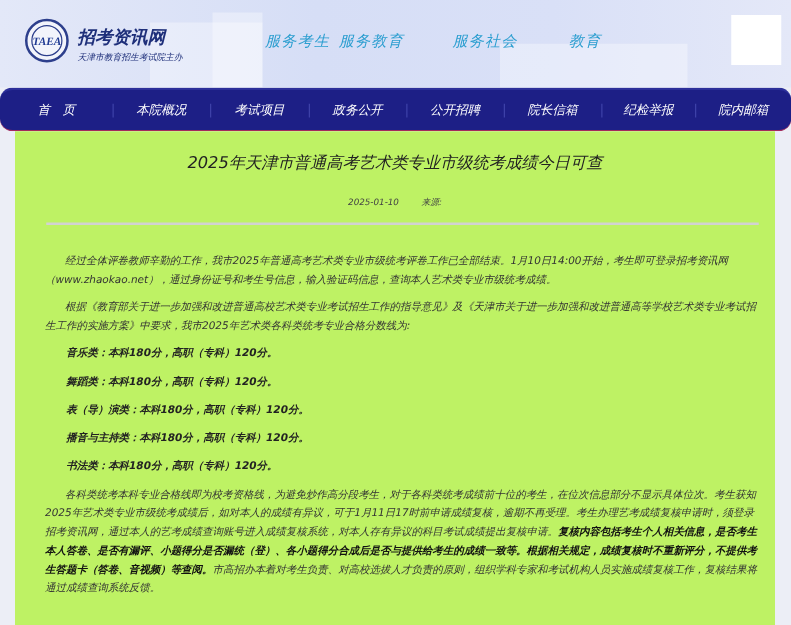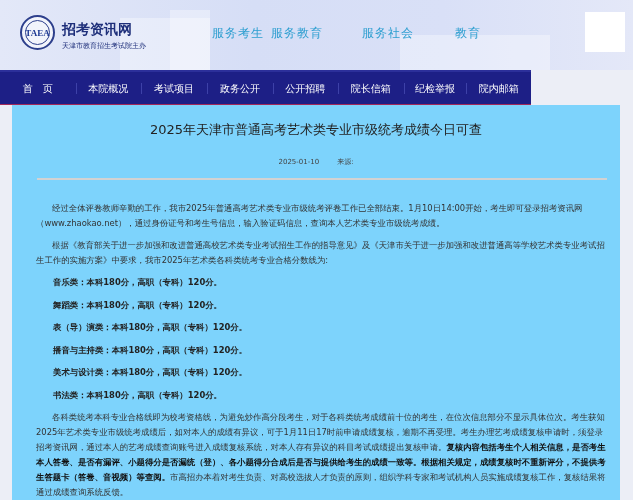--- a/index.html
+++ b/index.html
@@ -1,15 +1,15 @@
 <!DOCTYPE html>
 <html><head>
   <meta charset="utf-8">
   <style>
-    * { box-sizing: border-box; margin: 0; padding: 0; }
+    * { box-sizing: border-box; margin: 0; padding: 0; font-style: italic; }
     html, body { width: 633px; height: 500px; overflow: hidden; }
     body {
       font-family: "DejaVu Sans", "Liberation Sans", sans-serif;
       background: #eceef6;
       color: #222;
       position: relative;
     }
     
     .banner {
       position: absolute; left: 0; top: 0; width: 633px; height: 70px;
@@ -43,38 +43,38 @@
     }
     .slogan {
       position: absolute; top: 25px; font-size: 12px; color: #2c9ed0;
       font-family: "DejaVu Serif", "Liberation Serif", serif; letter-spacing: 1px;
     }
     .corner-box {
       position: absolute; right: 8px; top: 12px; width: 40px; height: 40px; background: #fff;
     }
     
     .nav {
-      position: absolute; left: 0; top: 70px; width: 531px; height: 35px;
+      position: absolute; left: 0; top: 70px; width: 633px; height: 35px;
       background: #1d1f86;
       border-top: 2px solid #2c2f9a;
       border-bottom: 1px solid #a42a5a;
-      display: flex; align-items: center;
+      display: flex; align-items: center; border-radius: 10px;
     }
     .nav-item {
       color: #fff; font-size: 10px; text-align: center;
       height: 35px; line-height: 35px; position: relative;
     }
     .nav-item + .nav-item::before {
       content: ""; position: absolute; left: 0; top: 12px; width: 1px; height: 11px;
       background: #3d41a8;
     }
     
     .content {
       position: absolute; left: 12px; top: 105px; width: 608px; height: 395px;
-      background: #7dd3fc;
+      background: #bef264;
     }
     .title {
       position: absolute; left: 0; top: 16px; width: 608px; text-align: center;
       font-size: 13px; color: #222;
     }
     .meta {
       position: absolute; left: 0; top: 52px; width: 608px; text-align: center;
       font-size: 7px; color: #444;
     }
     .meta span + span { margin-left: 18px; }
@@ -130,17 +130,16 @@
   </div>
   <div class="divider"></div>
 
   <div class="body-text">
     <p class="para">经过全体评卷教师辛勤的工作，我市2025年普通高考艺术类专业市级统考评卷工作已全部结束。1月10日14:00开始，考生即可登录招考资讯网（www.zhaokao.net），通过身份证号和考生号信息，输入验证码信息，查询本人艺术类专业市级统考成绩。</p>
     <p class="para">根据《教育部关于进一步加强和改进普通高校艺术类专业考试招生工作的指导意见》及《天津市关于进一步加强和改进普通高等学校艺术类专业考试招生工作的实施方案》中要求，我市2025年艺术类各科类统考专业合格分数线为:</p>
     <p class="score-line">音乐类：本科180分，高职（专科）120分。</p>
     <p class="score-line">舞蹈类：本科180分，高职（专科）120分。</p>
     <p class="score-line">表（导）演类：本科180分，高职（专科）120分。</p>
     <p class="score-line">播音与主持类：本科180分，高职（专科）120分。</p>
-    <p class="score-line">美术与设计类：本科180分，高职（专科）120分。</p>
     <p class="score-line">书法类：本科180分，高职（专科）120分。</p>
     <p class="para"><span>各科类统考本科专业合格线即为校考资格线，为避免炒作高分段考生，对于各科类统考成绩前十位的考生，在位次信息部分不显示具体位次。考生获知2025年艺术类专业市级统考成绩后，如对本人的成绩有异议，可于1月11日17时前申请成绩复核，逾期不再受理。考生办理艺考成绩复核申请时，须登录招考资讯网，通过本人的艺考成绩查询账号进入成绩复核系统，对本人存有异议的科目考试成绩提出复核申请。</span><span class="b">复核内容包括考生个人相关信息，是否考生本人答卷、是否有漏评、小题得分是否漏统（登）、各小题得分合成后是否与提供给考生的成绩一致等。根据相关规定，成绩复核时不重新评分，不提供考生答题卡（答卷、音视频）等查阅。</span><span>市高招办本着对考生负责、对高校选拔人才负责的原则，组织学科专家和考试机构人员实施成绩复核工作，复核结果将通过成绩查询系统反馈。</span></p>
   </div>
 </div>
 
 </body></html>

